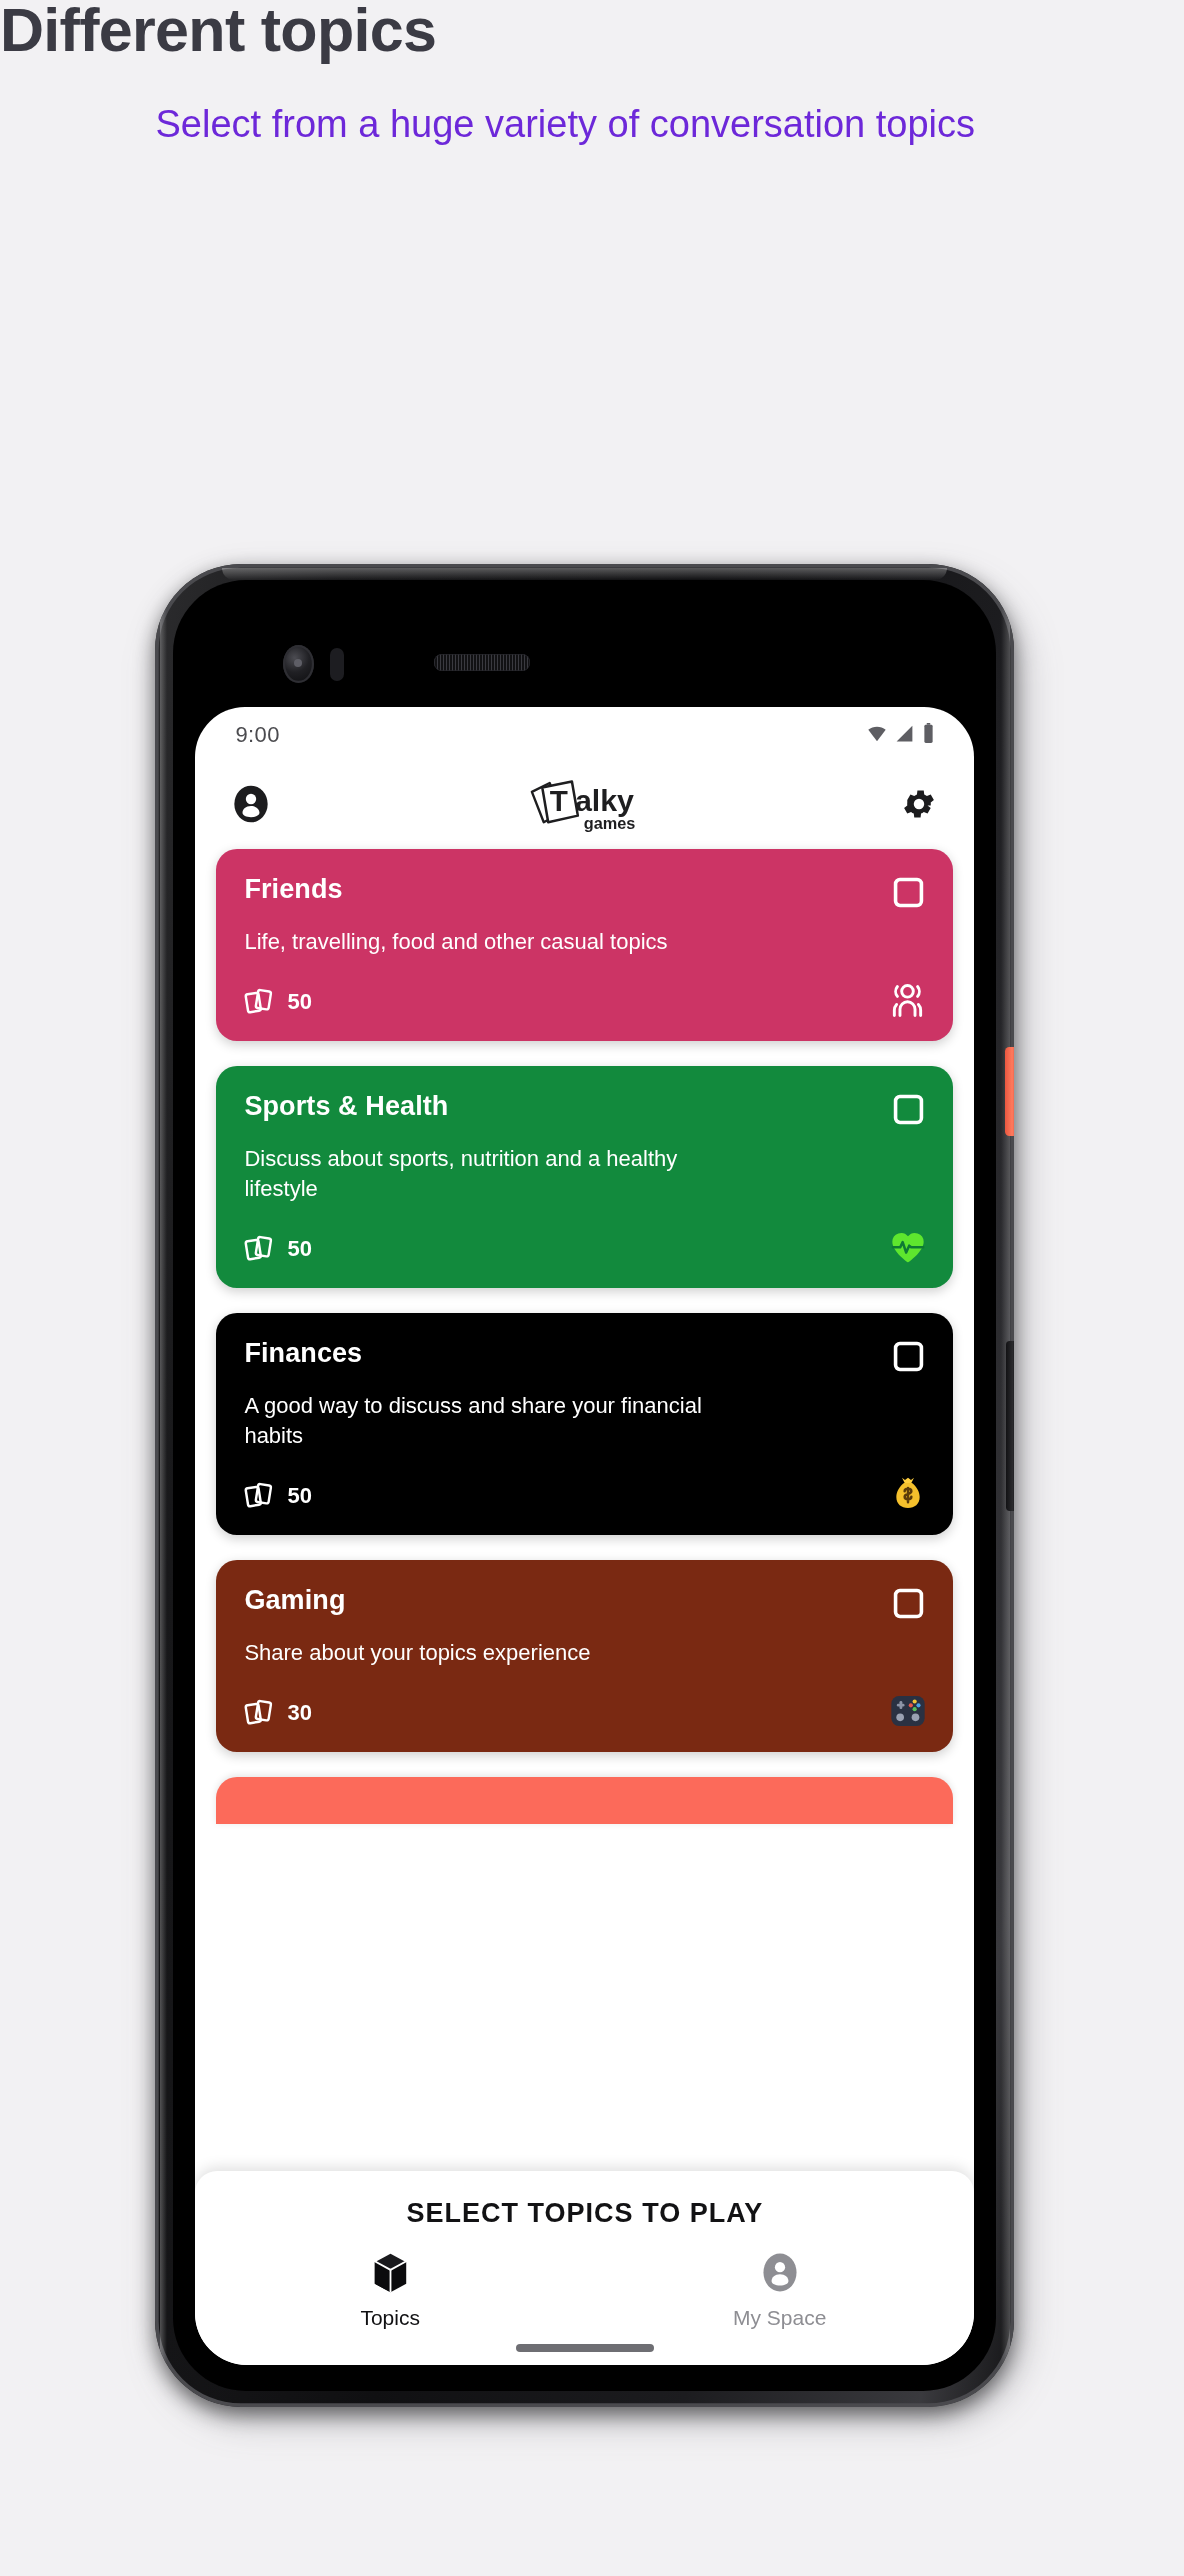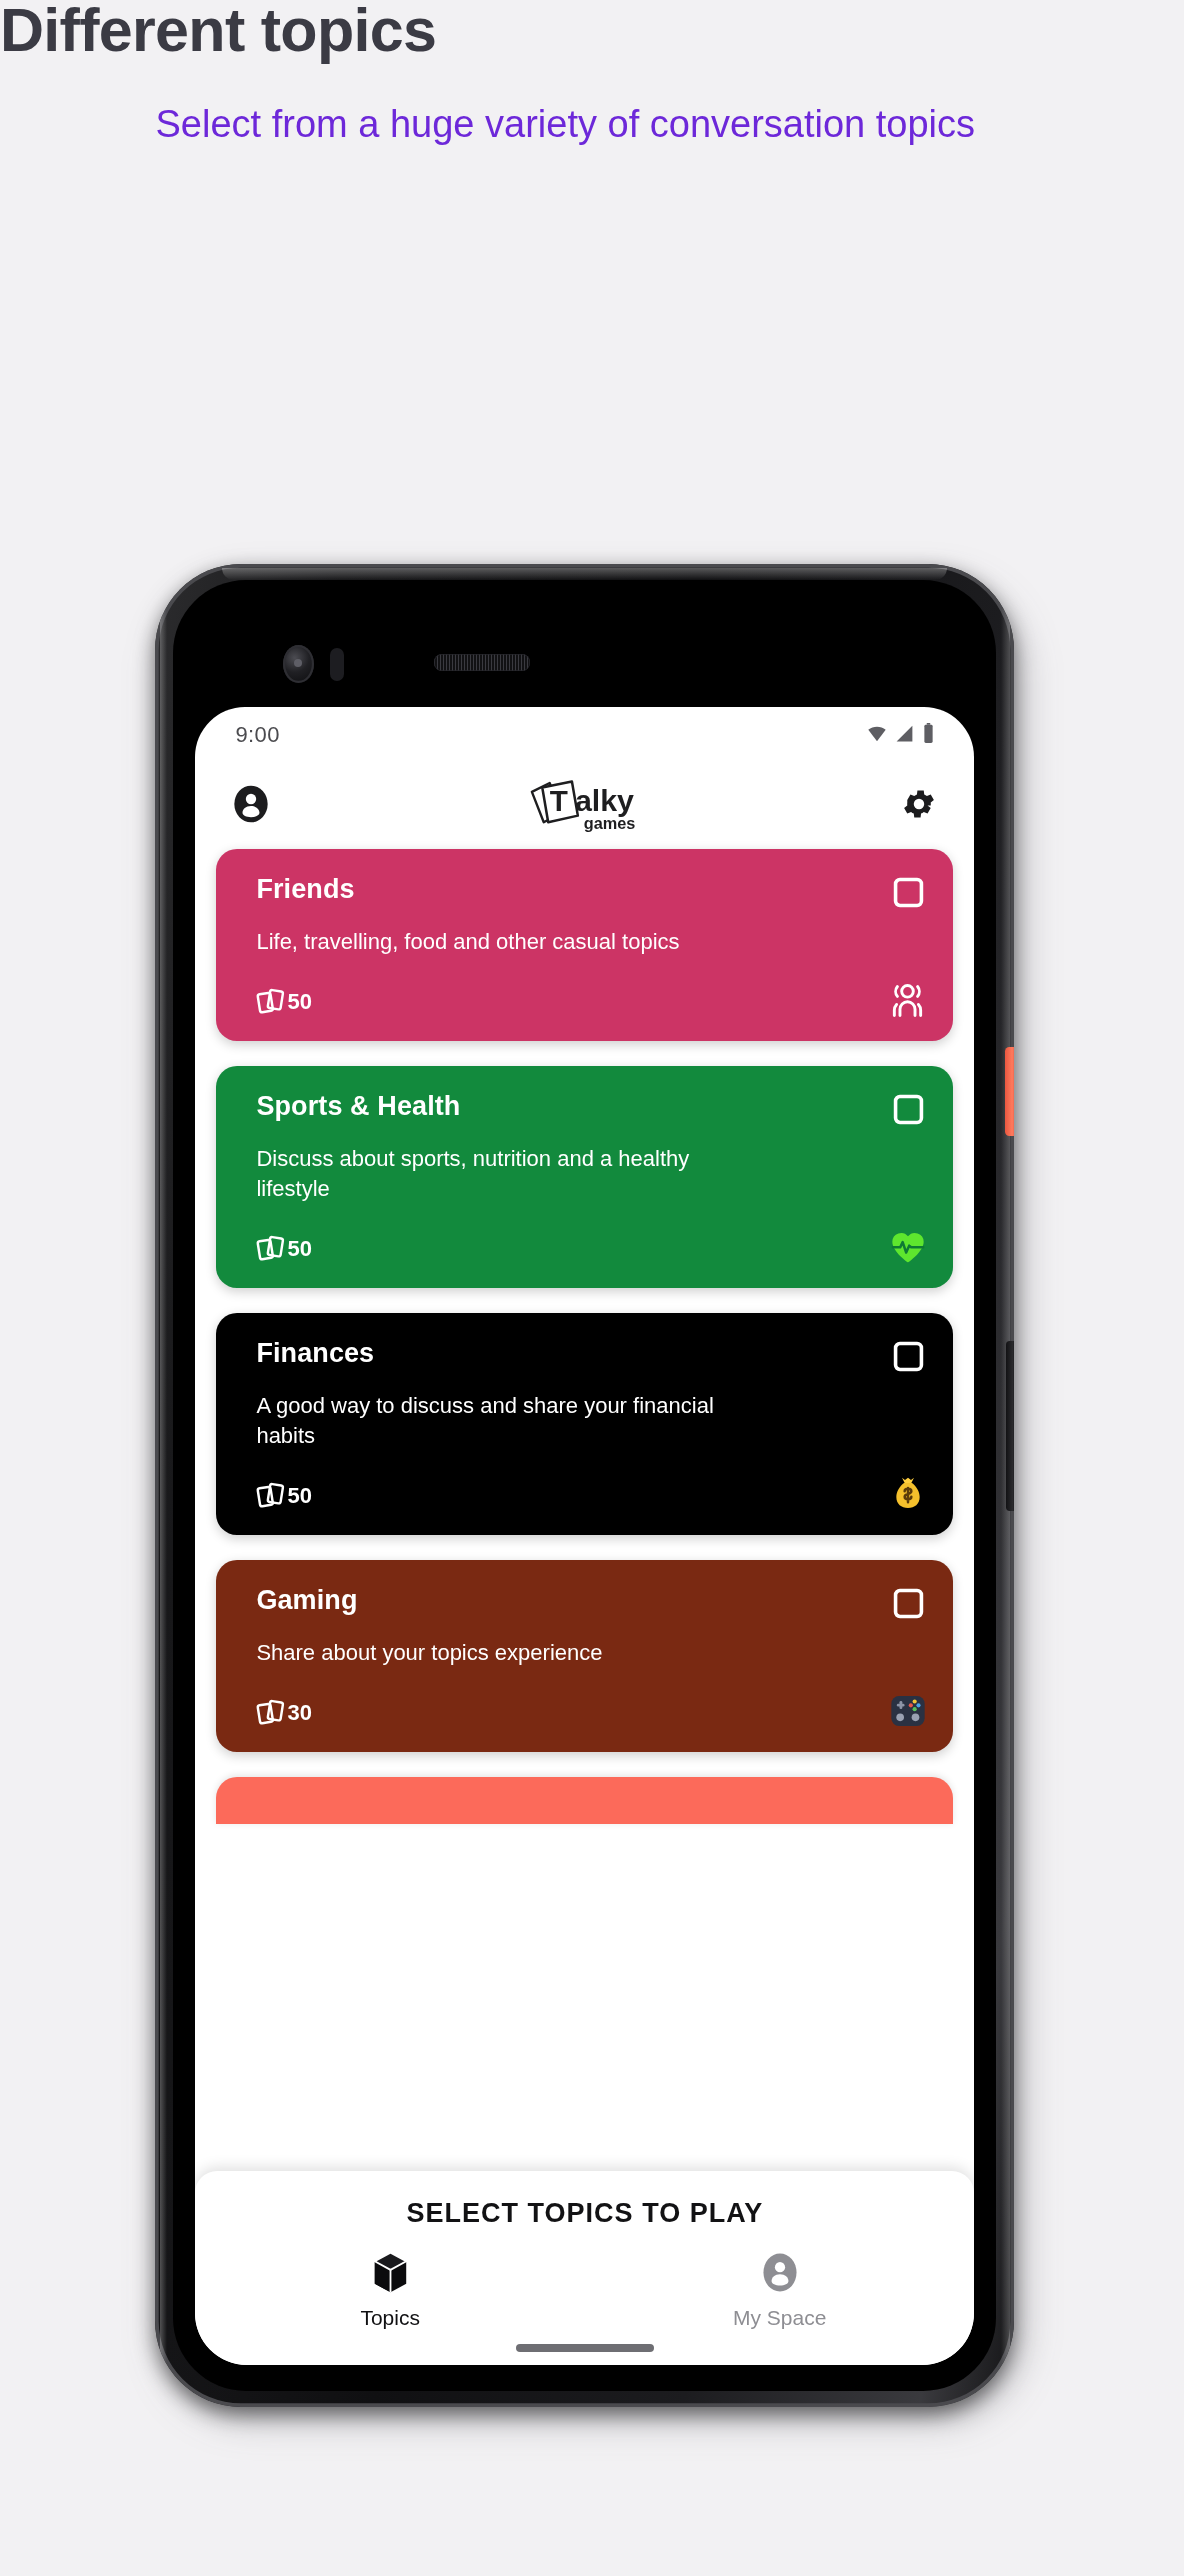--- a/index.html
+++ b/index.html
@@ -114,27 +114,27 @@
     padding: 0 36px;
   }
   .logo-wrap { display: flex; align-items: center; }
 
   
   .topics {
     position: absolute; left: 0; top: 142px; width: 779px; bottom: 0;
     padding: 0 21px;
   }
   .card {
-    position: relative; border-radius: 21px; padding: 25px 28px 22px 40px;
+    position: relative; border-radius: 21px; padding: 25px 28px 22px 28px;
     margin-bottom: 25px; color: #fff;
     box-shadow: 0 3.7px 10.4px rgba(0,0,0,0.18);
   }
   .card-title { font-size: 27px; font-weight: 700; letter-spacing: 0.1px; }
   .card-desc { margin-top: 22px; font-size: 22px; font-weight: 400; line-height: 1.36; max-width: 489px; }
-  .card-foot { margin-top: 28px; display: flex; align-items: center; }
+  .card-foot { margin-top: 28px; display: flex; align-items: center; gap: 12px; }
   .card-count { font-size: 22px; font-weight: 600; }
   .card-check { position: absolute; right: 28px; top: 27px; }
   .card-emoji-outline { position: absolute; right: 25px; bottom: 18px; }
   .card-peek {
     border-radius: 21px 21px 0 0; height: 36px; margin-bottom: 0;
     box-shadow: 0 -1.5px 7.4px rgba(0,0,0,0.10);
   }
 
   
   .bottom-sheet {

